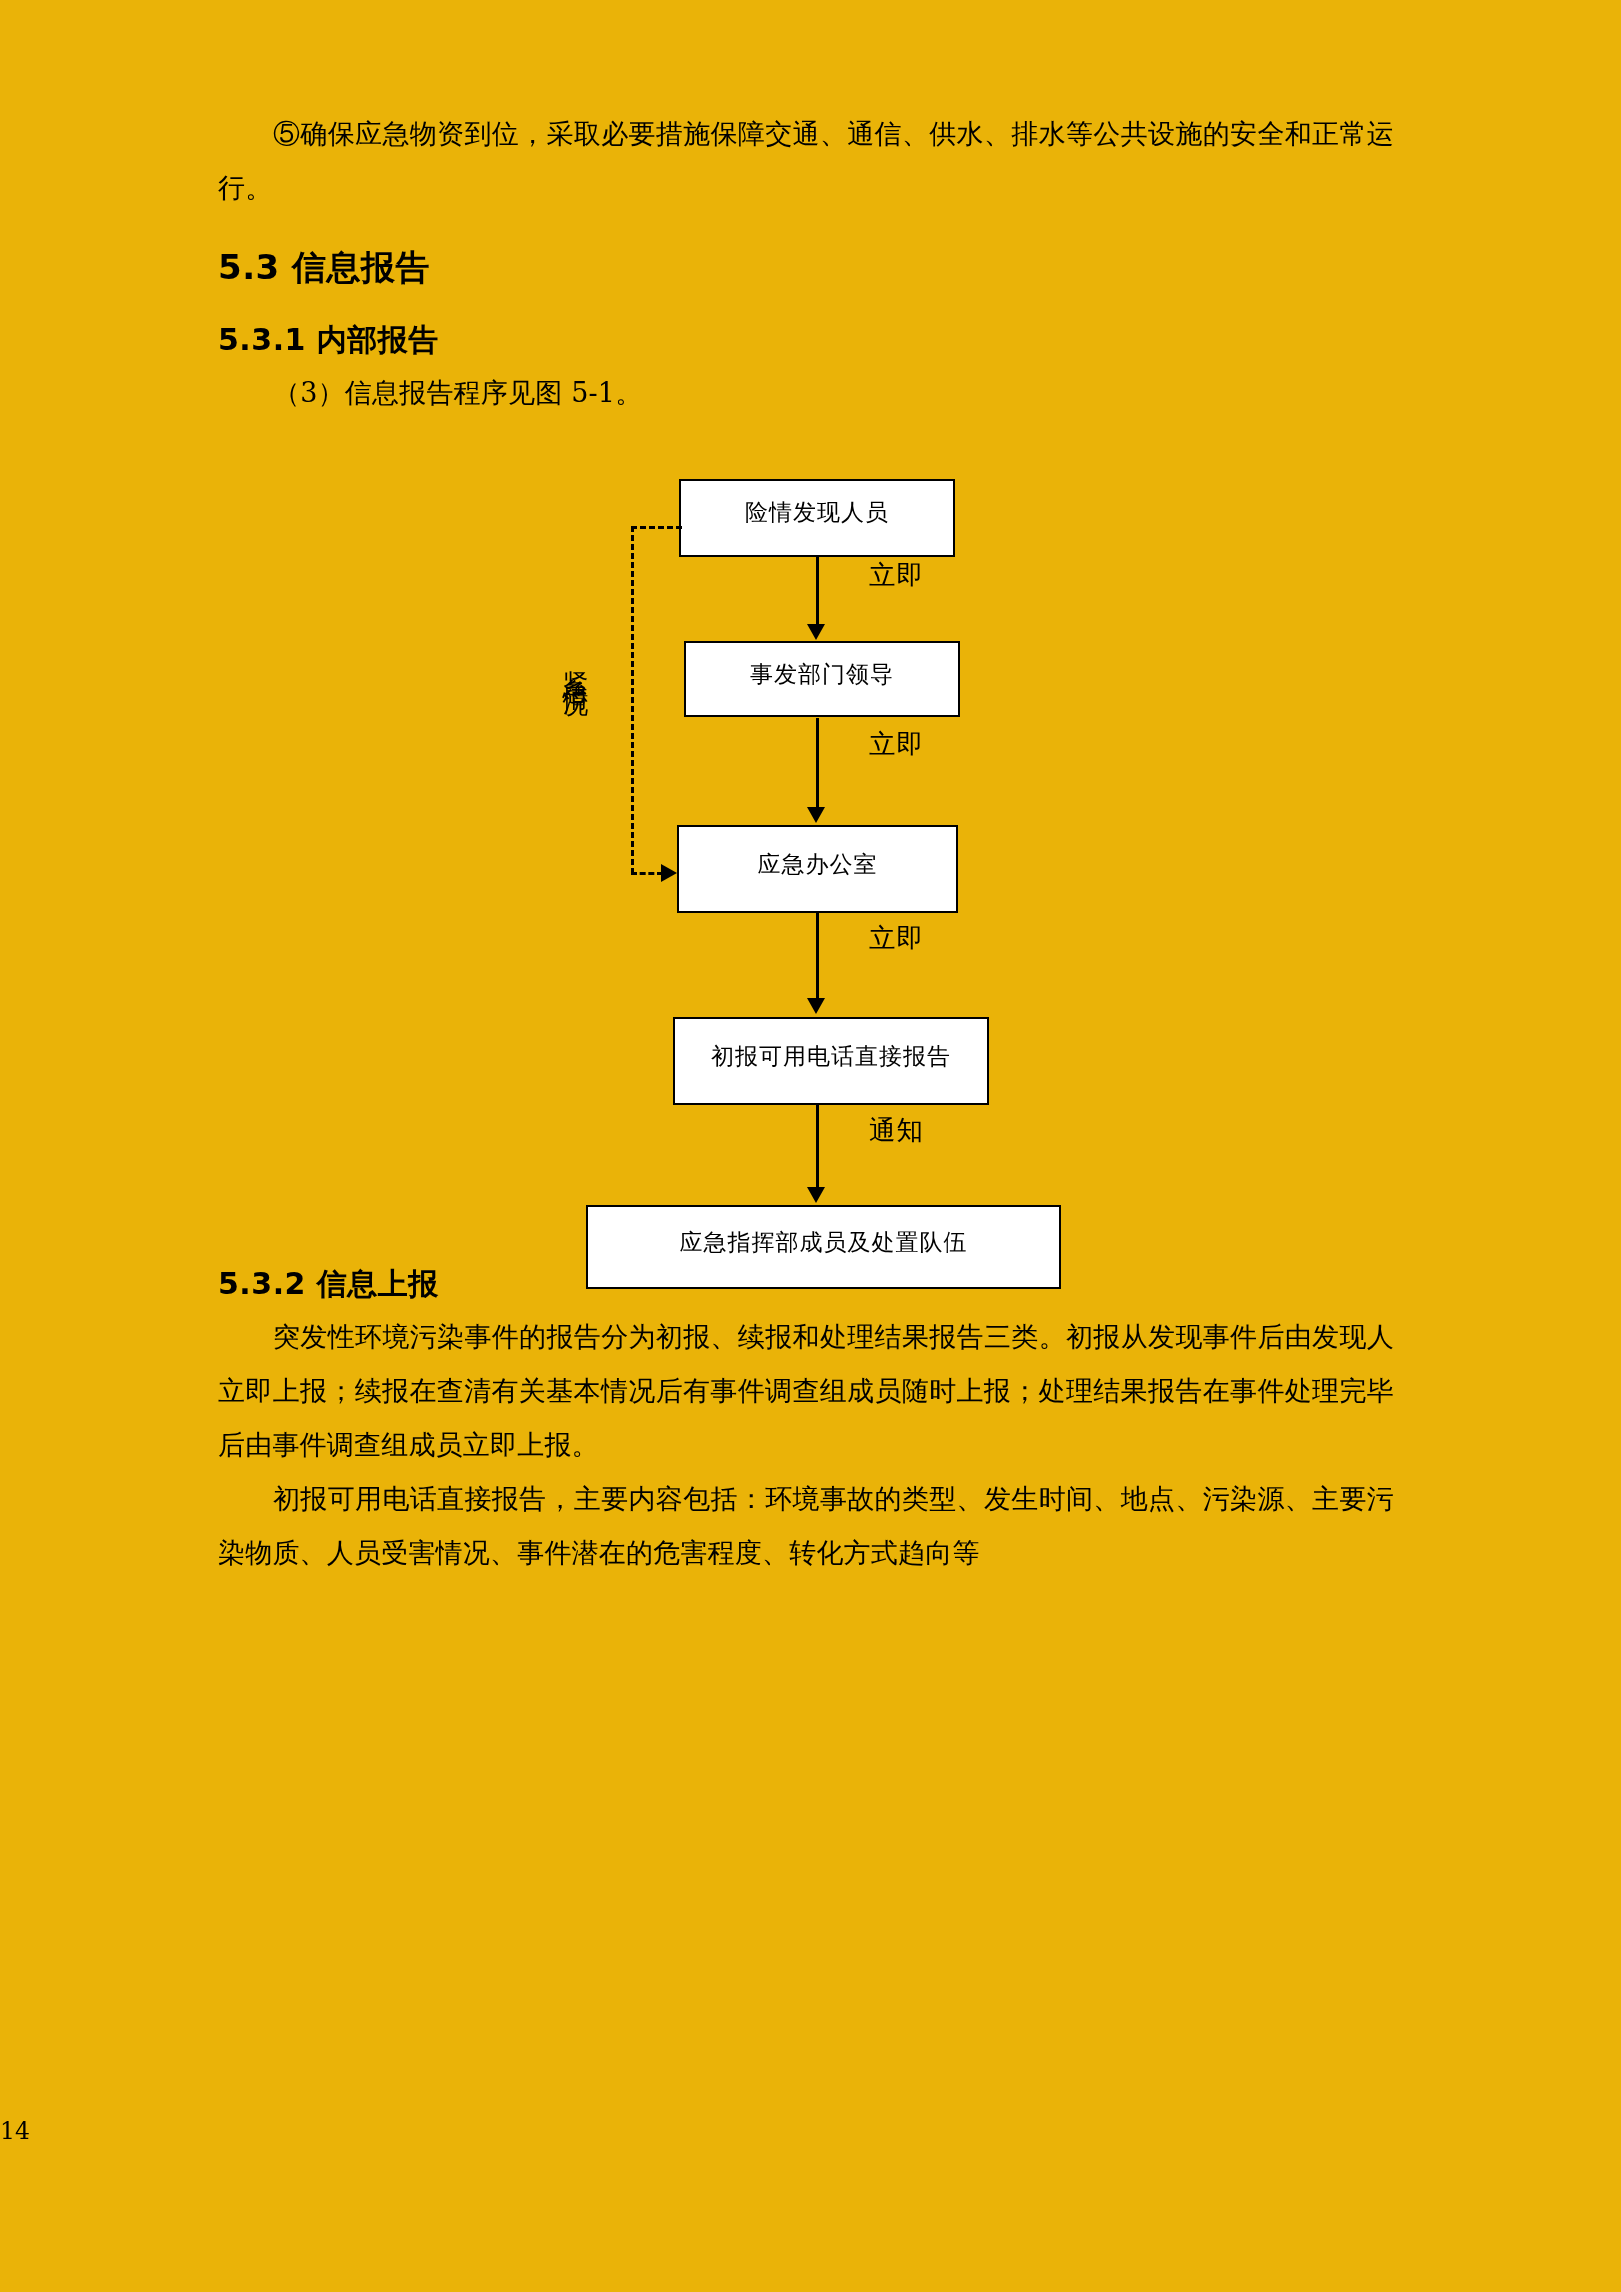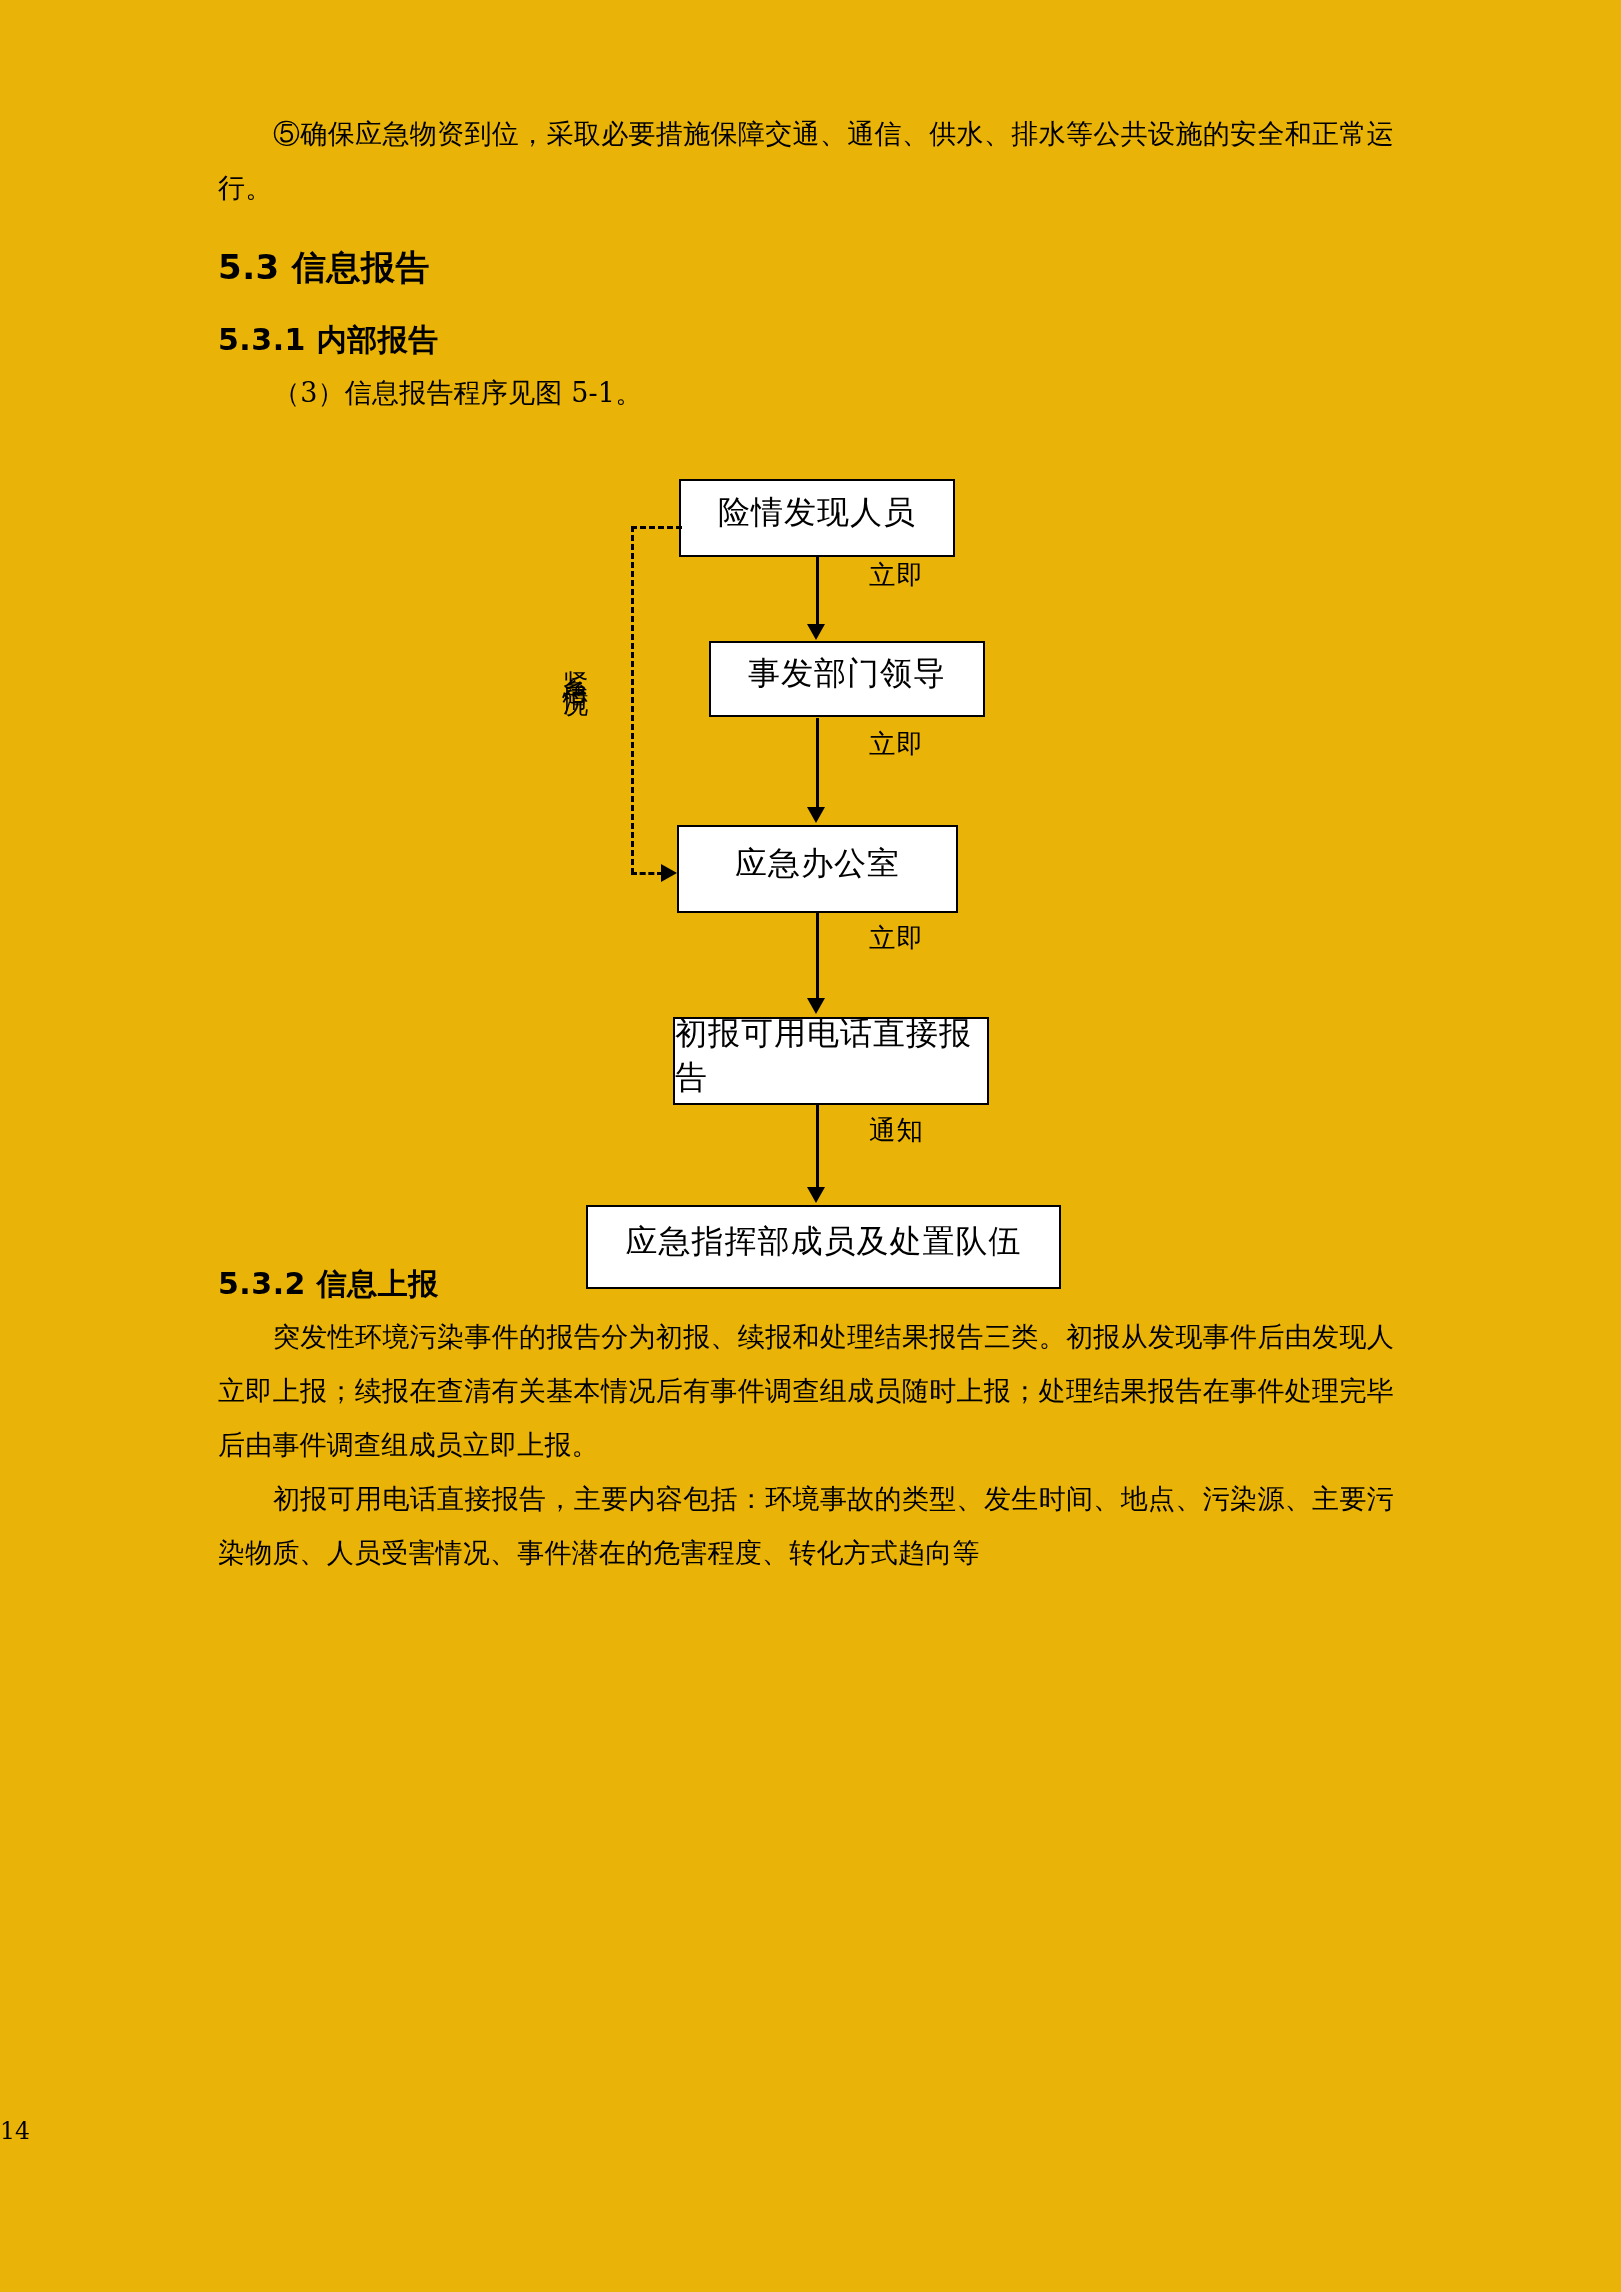--- a/index.html
+++ b/index.html
@@ -68,21 +68,21 @@
   }
   .fc-box {
     position: absolute;
     border: 2.9px solid #000;
     background: #fff;
     box-sizing: border-box;
     display: flex;
     align-items: center;
     justify-content: center;
     font-family: "DejaVu Serif", "Liberation Serif", serif;
-    font-size: 32px;
+    font-size: 23px;
     letter-spacing: 1px;
     color: #000;
   }
   .fc-box span { position: relative; top: -4.9px; }
   .fc-arrow-line {
     position: absolute;
     width: 2.9px;
     background: #000;
   }
   .fc-arrow-head {
@@ -182,21 +182,21 @@
       <div class="fc">
 
         <div class="fc-box" style="left:461px; top:19.6px; width:276px; height:78px;">
           <span>险情发现人员</span>
         </div>
 
         <div class="fc-arrow-line" style="left:598px; top:98px; height:69px;"></div>
         <div class="fc-arrow-head" style="left:589px; top:165px;"></div>
         <div class="fc-label" style="left:627px; top:98px;">立即</div>
 
-        <div class="fc-box" style="left:491px; top:182px; width:276px; height:76px;">
+        <div class="fc-box" style="left:466px; top:182px; width:276px; height:76px;">
           <span>事发部门领导</span>
         </div>
 
         <div class="fc-arrow-line" style="left:598px; top:259px; height:91px;"></div>
         <div class="fc-arrow-head" style="left:589px; top:348px;"></div>
         <div class="fc-label" style="left:627px; top:267px;">立即</div>
 
         <div class="fc-box" style="left:459px; top:366px; width:281px; height:88px;">
           <span>应急办公室</span>
         </div>

